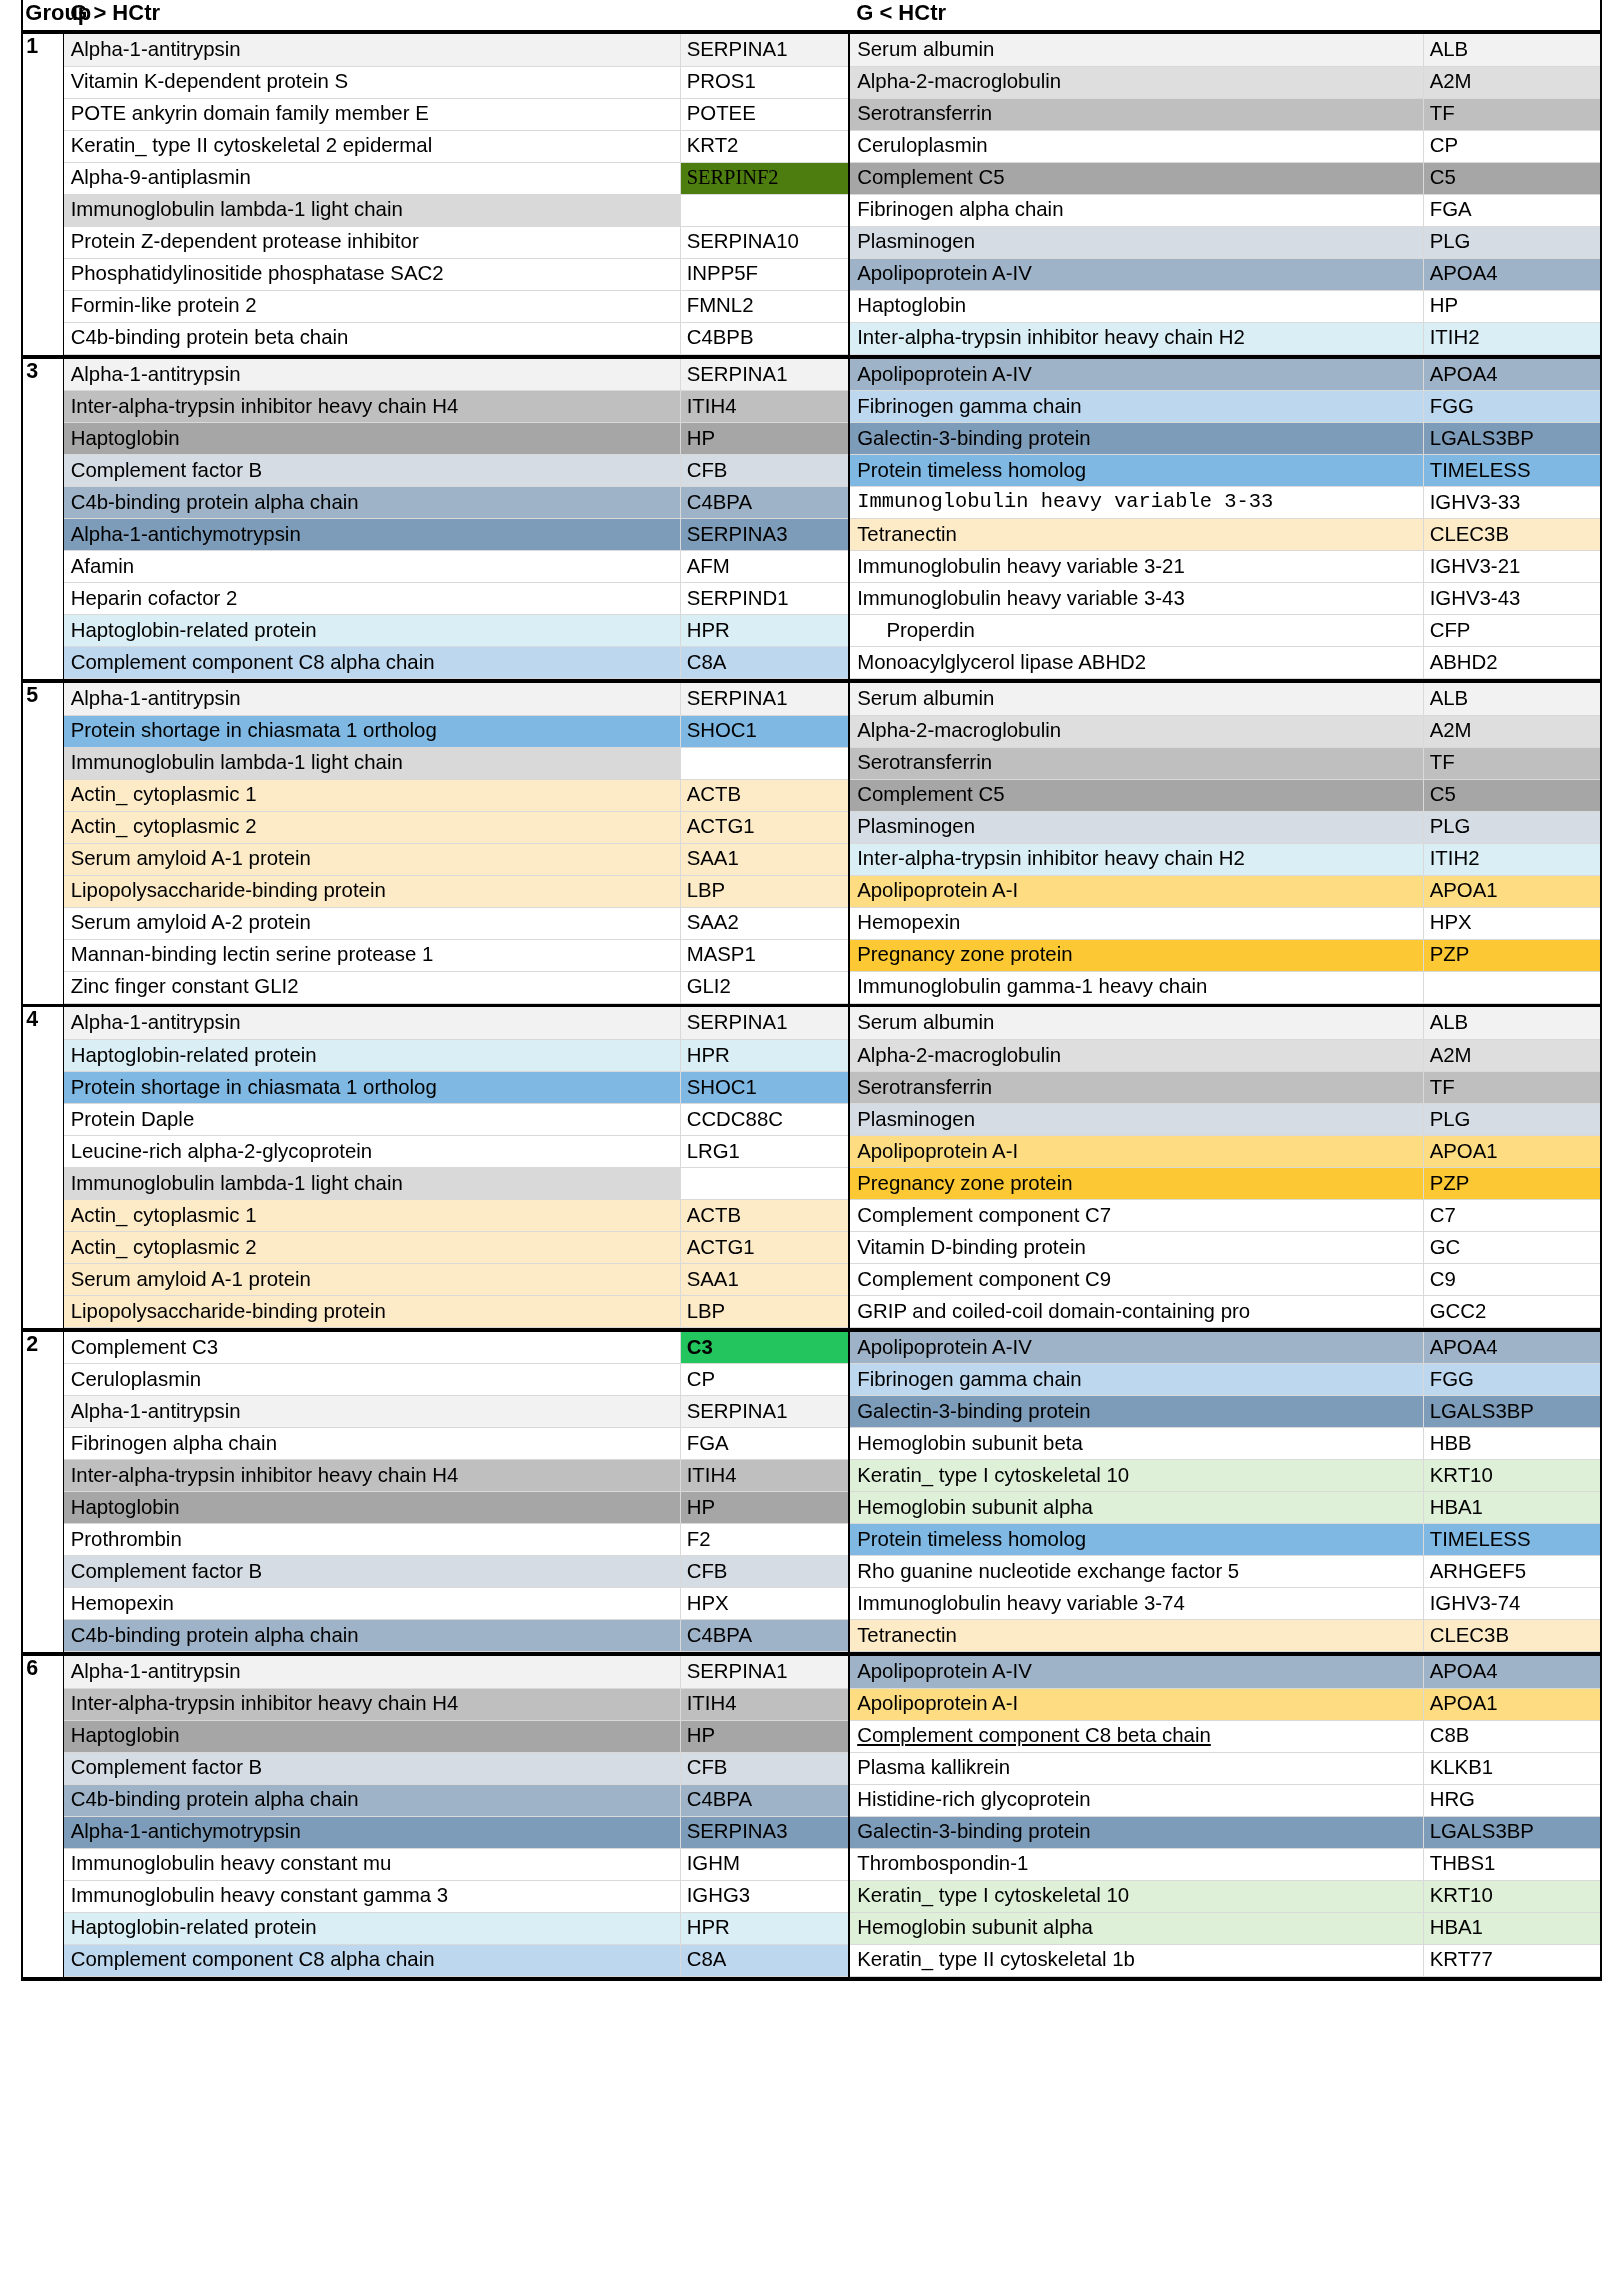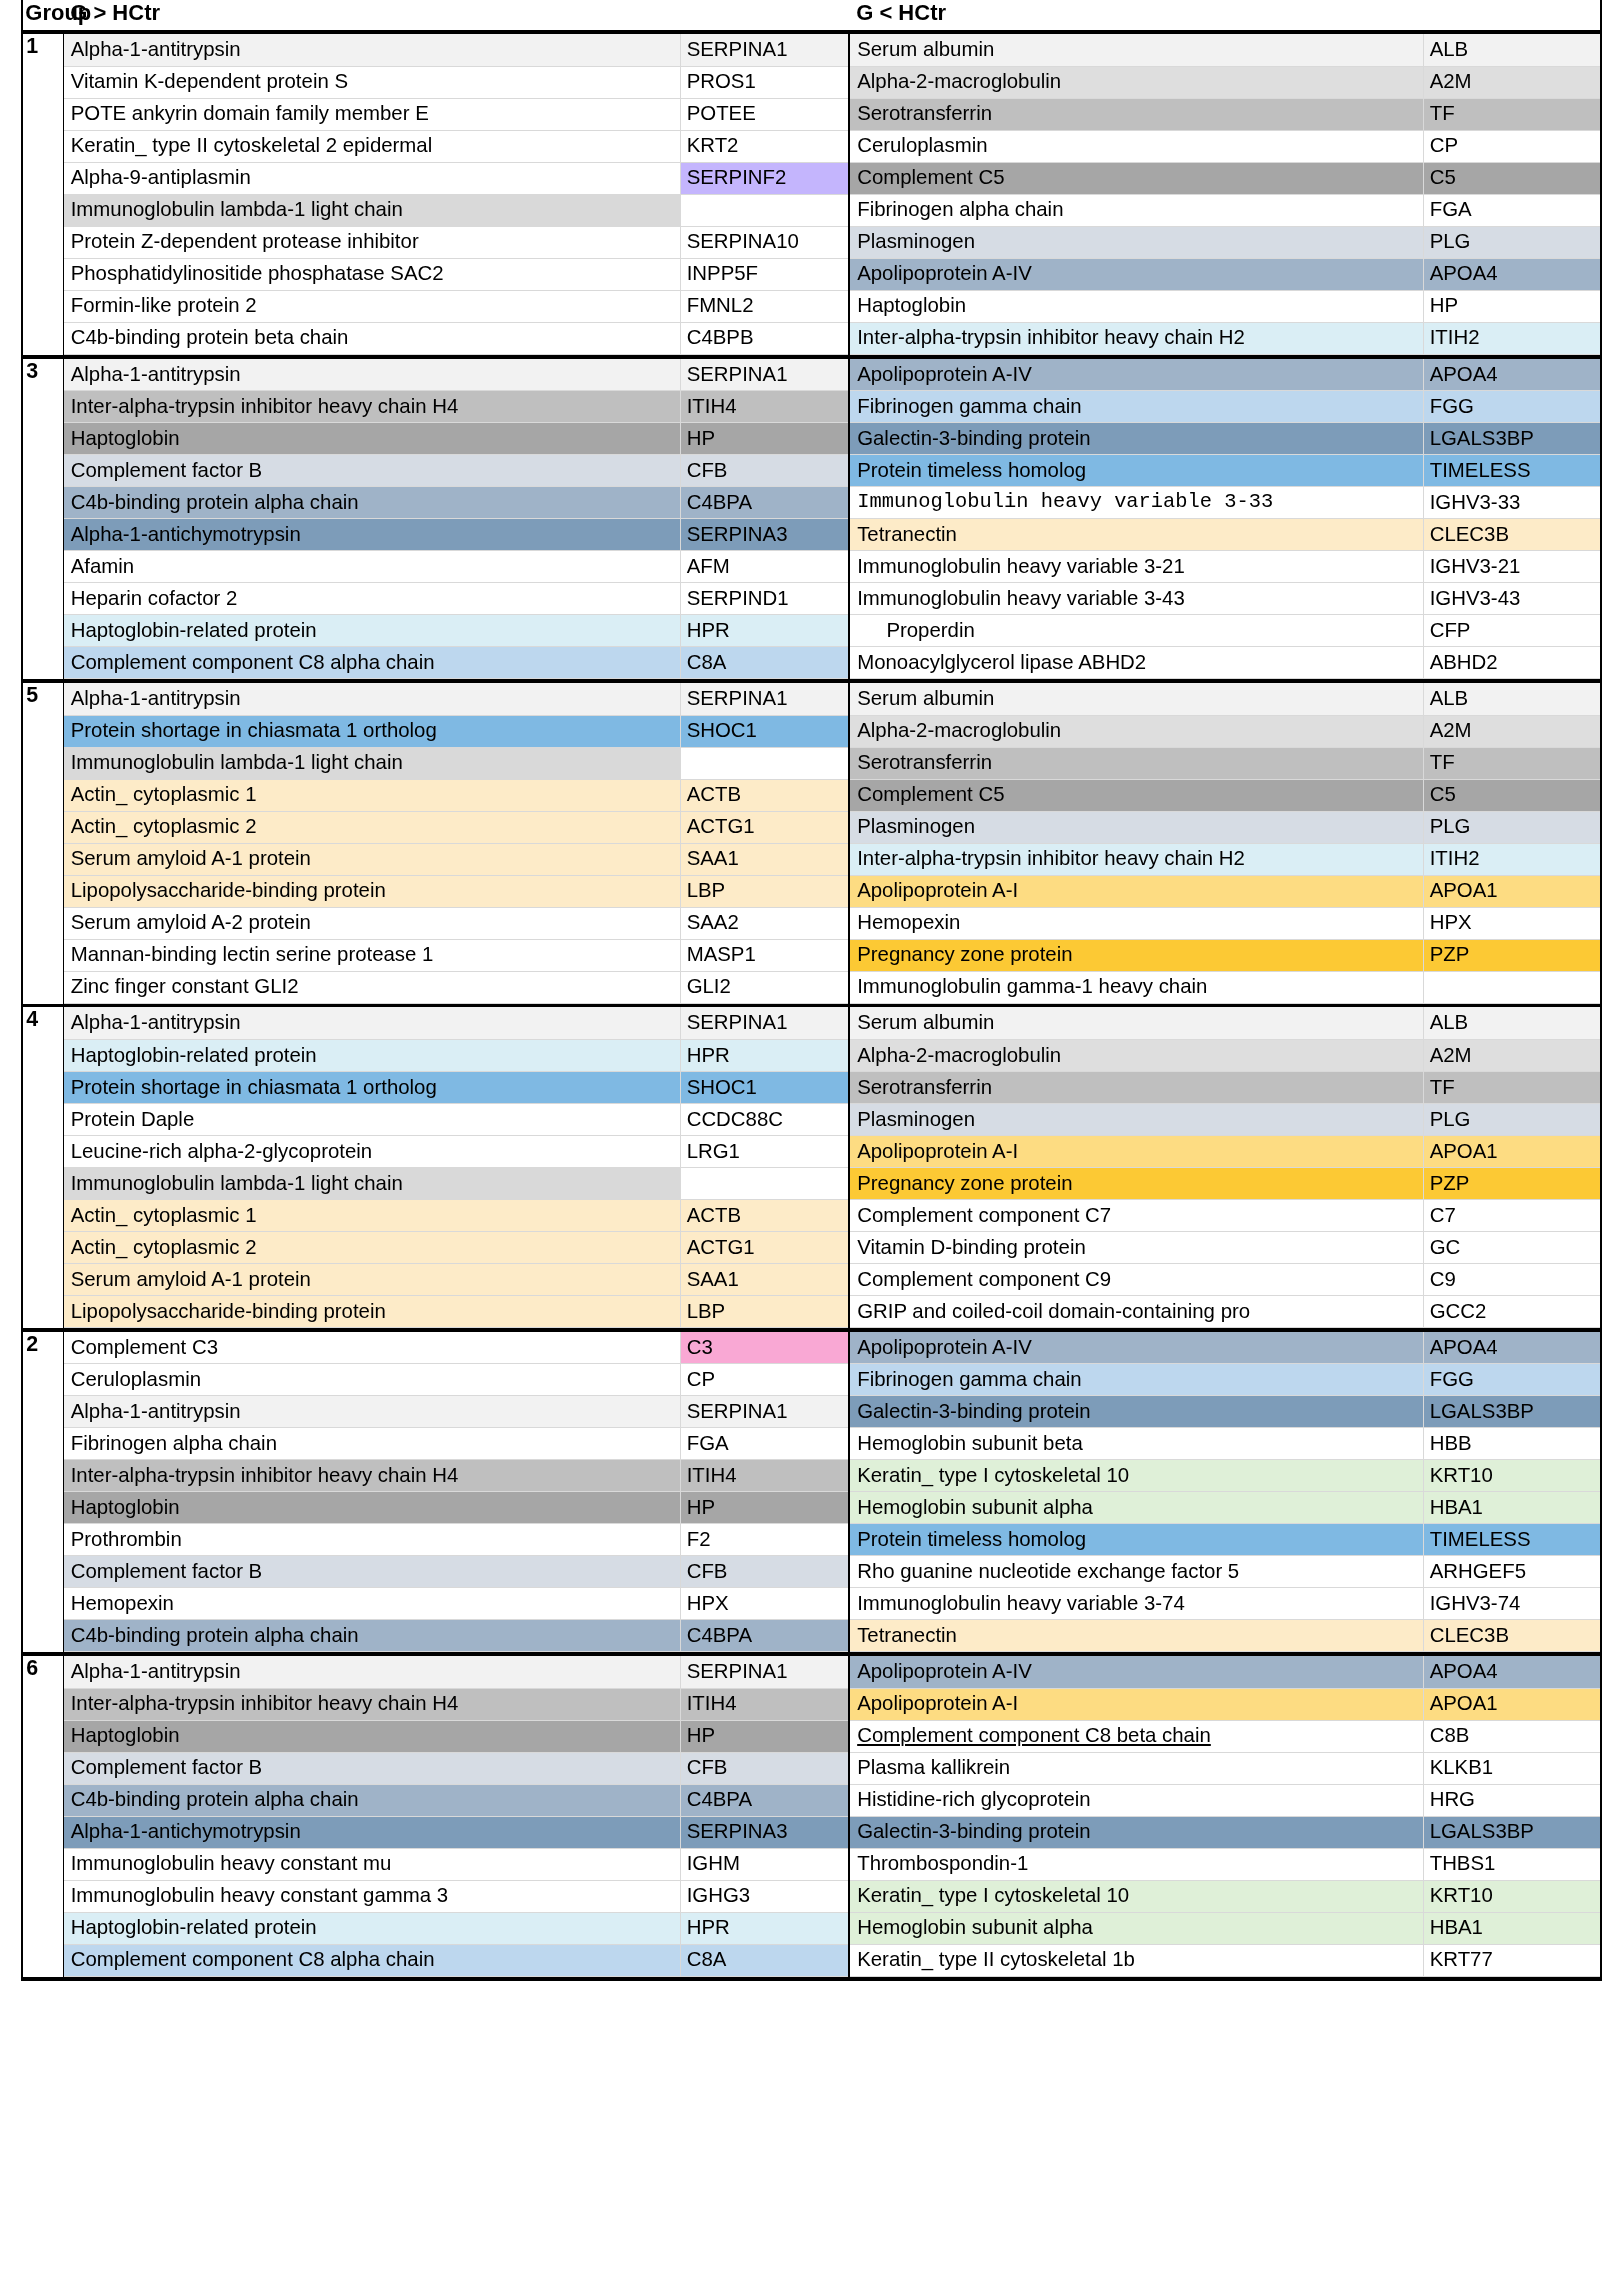--- a/index.html
+++ b/index.html
@@ -134,21 +134,21 @@
           <td class="gene gene-r" style="background: rgb(191, 191, 191);">TF</td>
         </tr>
         <tr>
           <td class="name-l" style="background: rgb(255, 255, 255);">Keratin_ type II cytoskeletal 2 epidermal</td>
           <td class="gene gene-l" style="background: rgb(255, 255, 255);">KRT2</td>
           <td class="name-r" style="background: rgb(255, 255, 255);">Ceruloplasmin</td>
           <td class="gene gene-r" style="background: rgb(255, 255, 255);">CP</td>
         </tr>
         <tr>
           <td class="name-l" style="background: rgb(255, 255, 255);">Alpha-9-antiplasmin</td>
-          <td class="gene gene-l" style="background: #c4b5fd;">SERPINF2</td>
+          <td class="gene gene-l" style="background: #4d7c0f; font-family: Liberation Serif, serif;">SERPINF2</td>
           <td class="name-r" style="background: rgb(166, 166, 166);">Complement C5</td>
           <td class="gene gene-r" style="background: rgb(166, 166, 166);">C5</td>
         </tr>
         <tr>
           <td class="name-l" style="background: rgb(217, 217, 217);">Immunoglobulin lambda-1 light chain</td>
           <td class="gene gene-l" style="background: rgb(255, 255, 255);"></td>
           <td class="name-r" style="background: rgb(255, 255, 255);">Fibrinogen alpha chain</td>
           <td class="gene gene-r" style="background: rgb(255, 255, 255);">FGA</td>
         </tr>
         <tr>
@@ -366,21 +366,21 @@
           <td class="gene gene-l" style="background: rgb(253, 235, 200);">LBP</td>
           <td class="name-r" style="background: rgb(255, 255, 255);">GRIP and coiled-coil domain-containing pro</td>
           <td class="gene gene-r" style="background: rgb(255, 255, 255);">GCC2</td>
         </tr>
         <tr class="thickline">
           <td colspan="5"></td>
         </tr>
         <tr>
           <td class="grp" rowspan="10">2</td>
           <td class="name-l" style="background: rgb(255, 255, 255);">Complement C3</td>
-          <td class="gene gene-l" style="background: #f9a8d4;">C3</td>
+          <td class="gene gene-l" style="background: #22c55e; font-weight: bold;">C3</td>
           <td class="name-r" style="background: rgb(159, 179, 200);">Apolipoprotein A-IV</td>
           <td class="gene gene-r" style="background: rgb(159, 179, 200);">APOA4</td>
         </tr>
         <tr>
           <td class="name-l" style="background: rgb(255, 255, 255);">Ceruloplasmin</td>
           <td class="gene gene-l" style="background: rgb(255, 255, 255);">CP</td>
           <td class="name-r" style="background: rgb(189, 215, 238);">Fibrinogen gamma chain</td>
           <td class="gene gene-r" style="background: rgb(189, 215, 238);">FGG</td>
         </tr>
         <tr>

